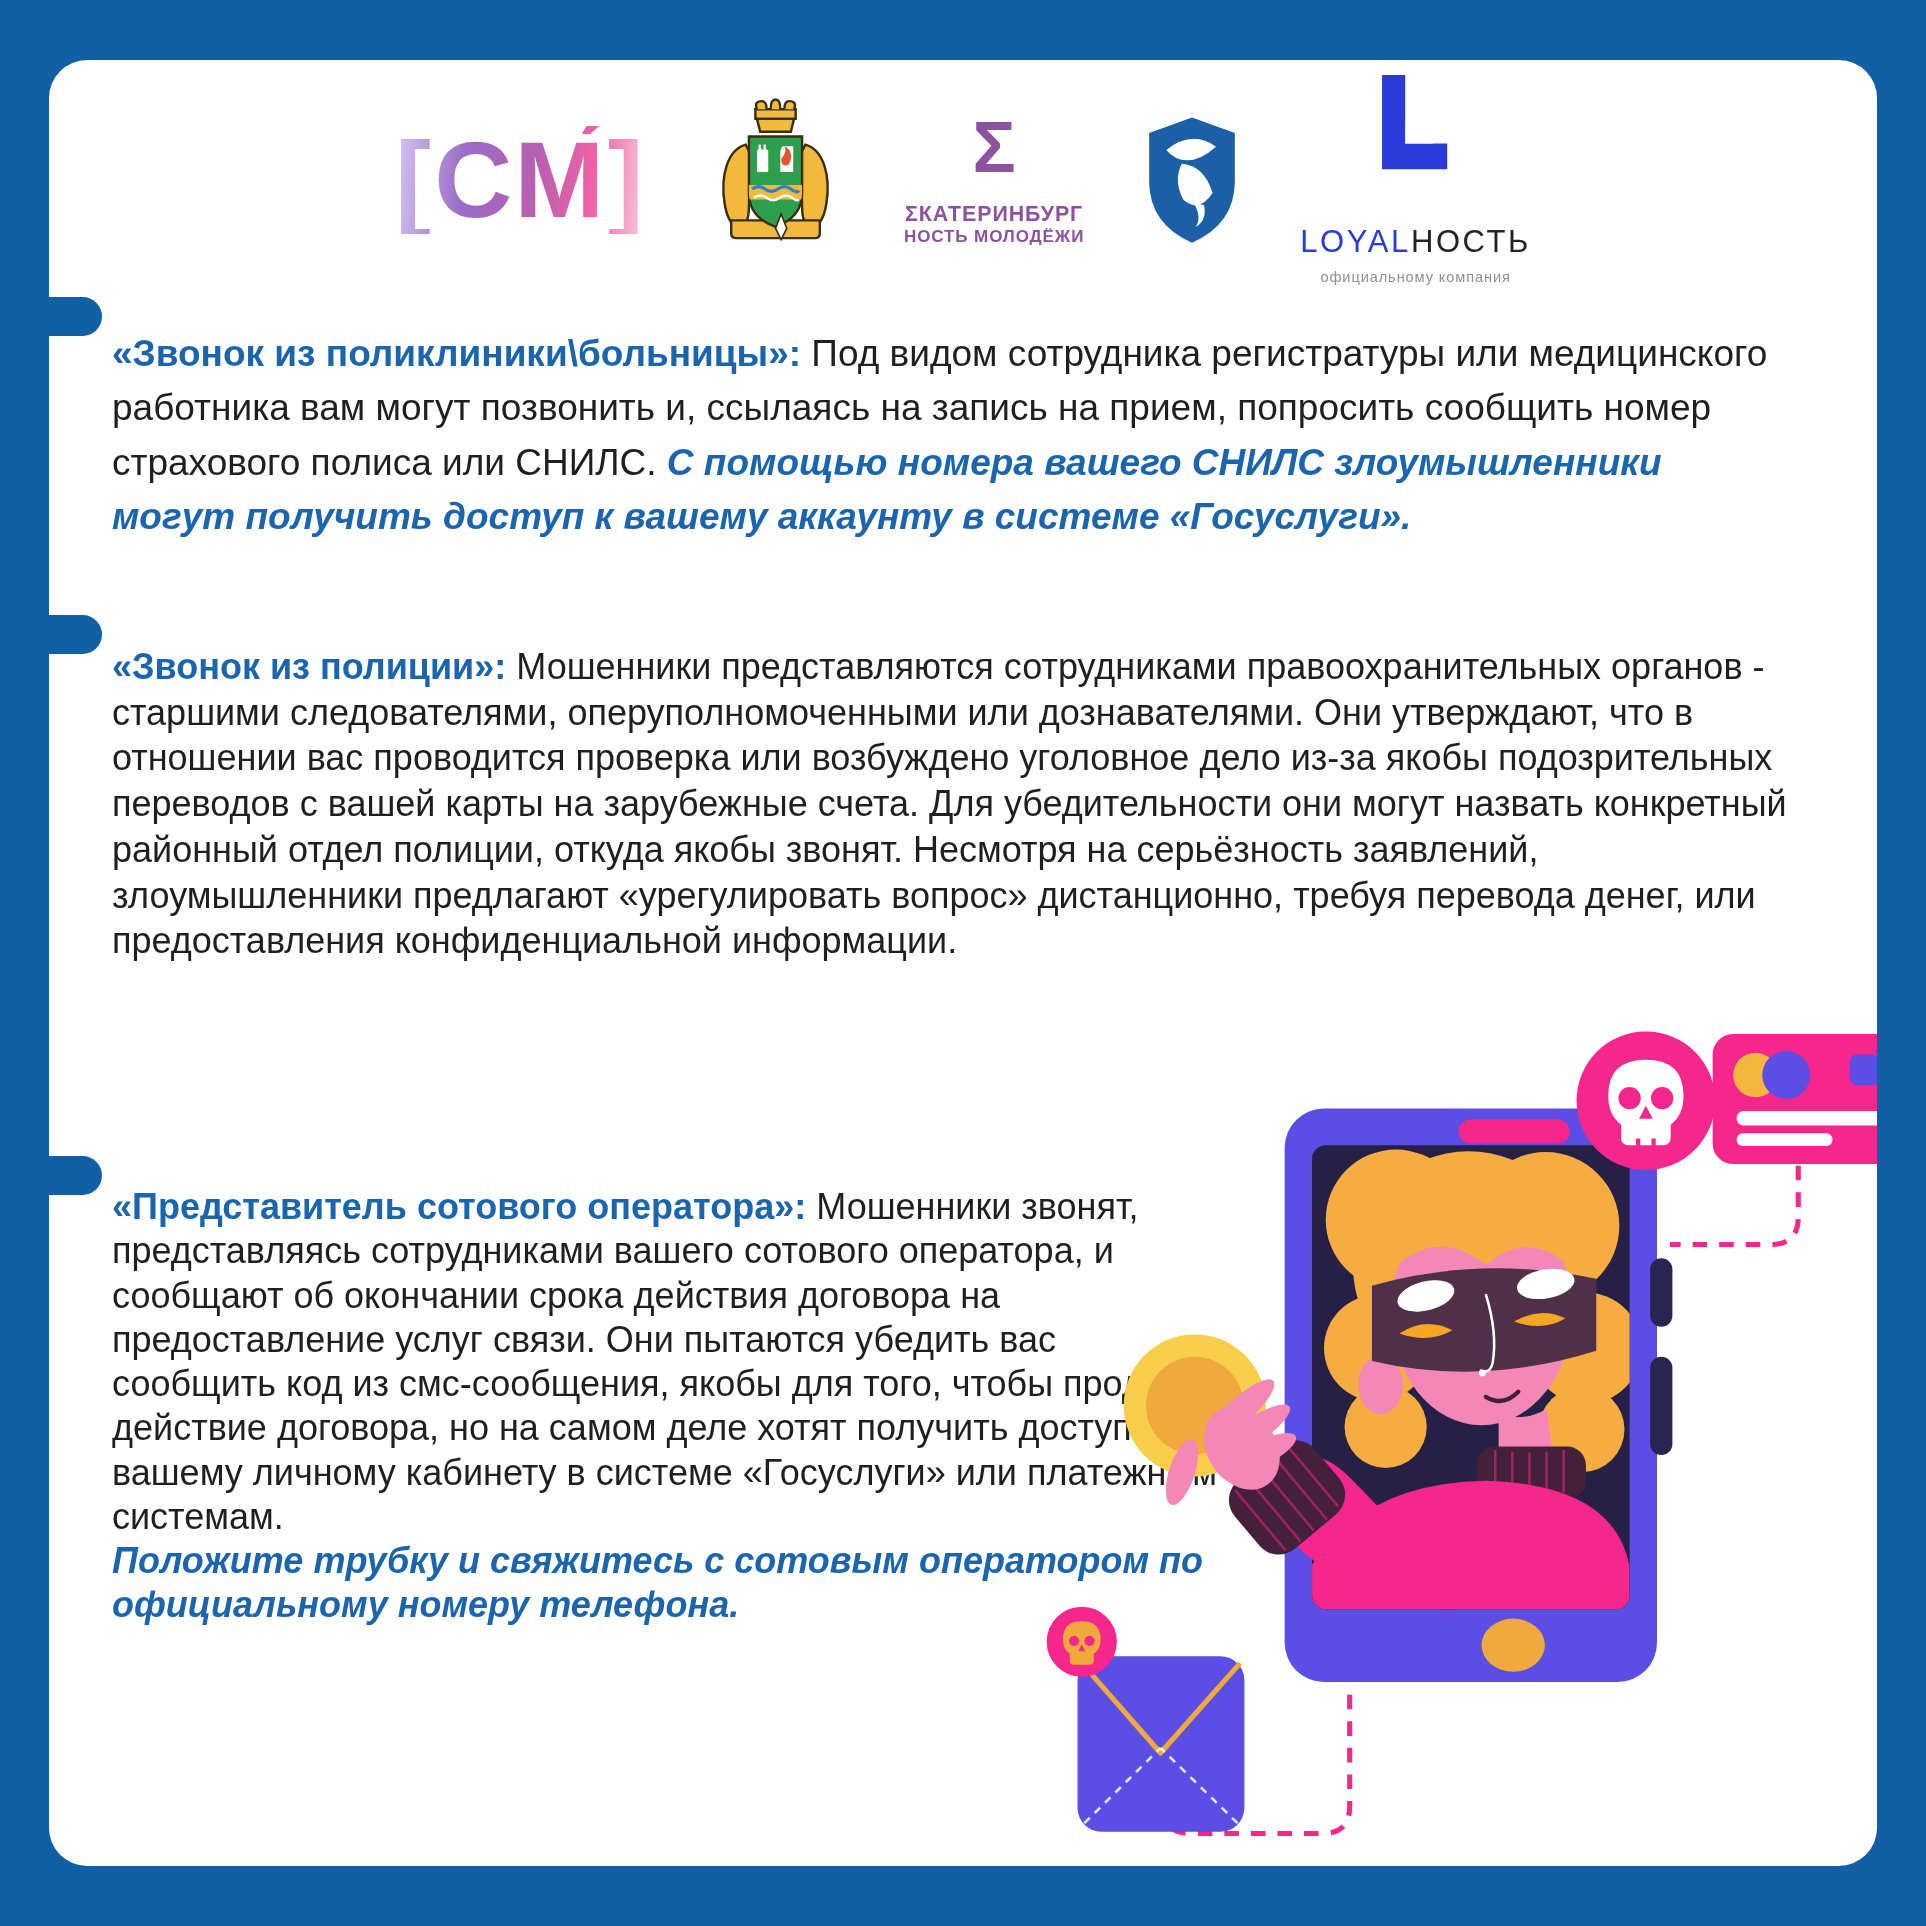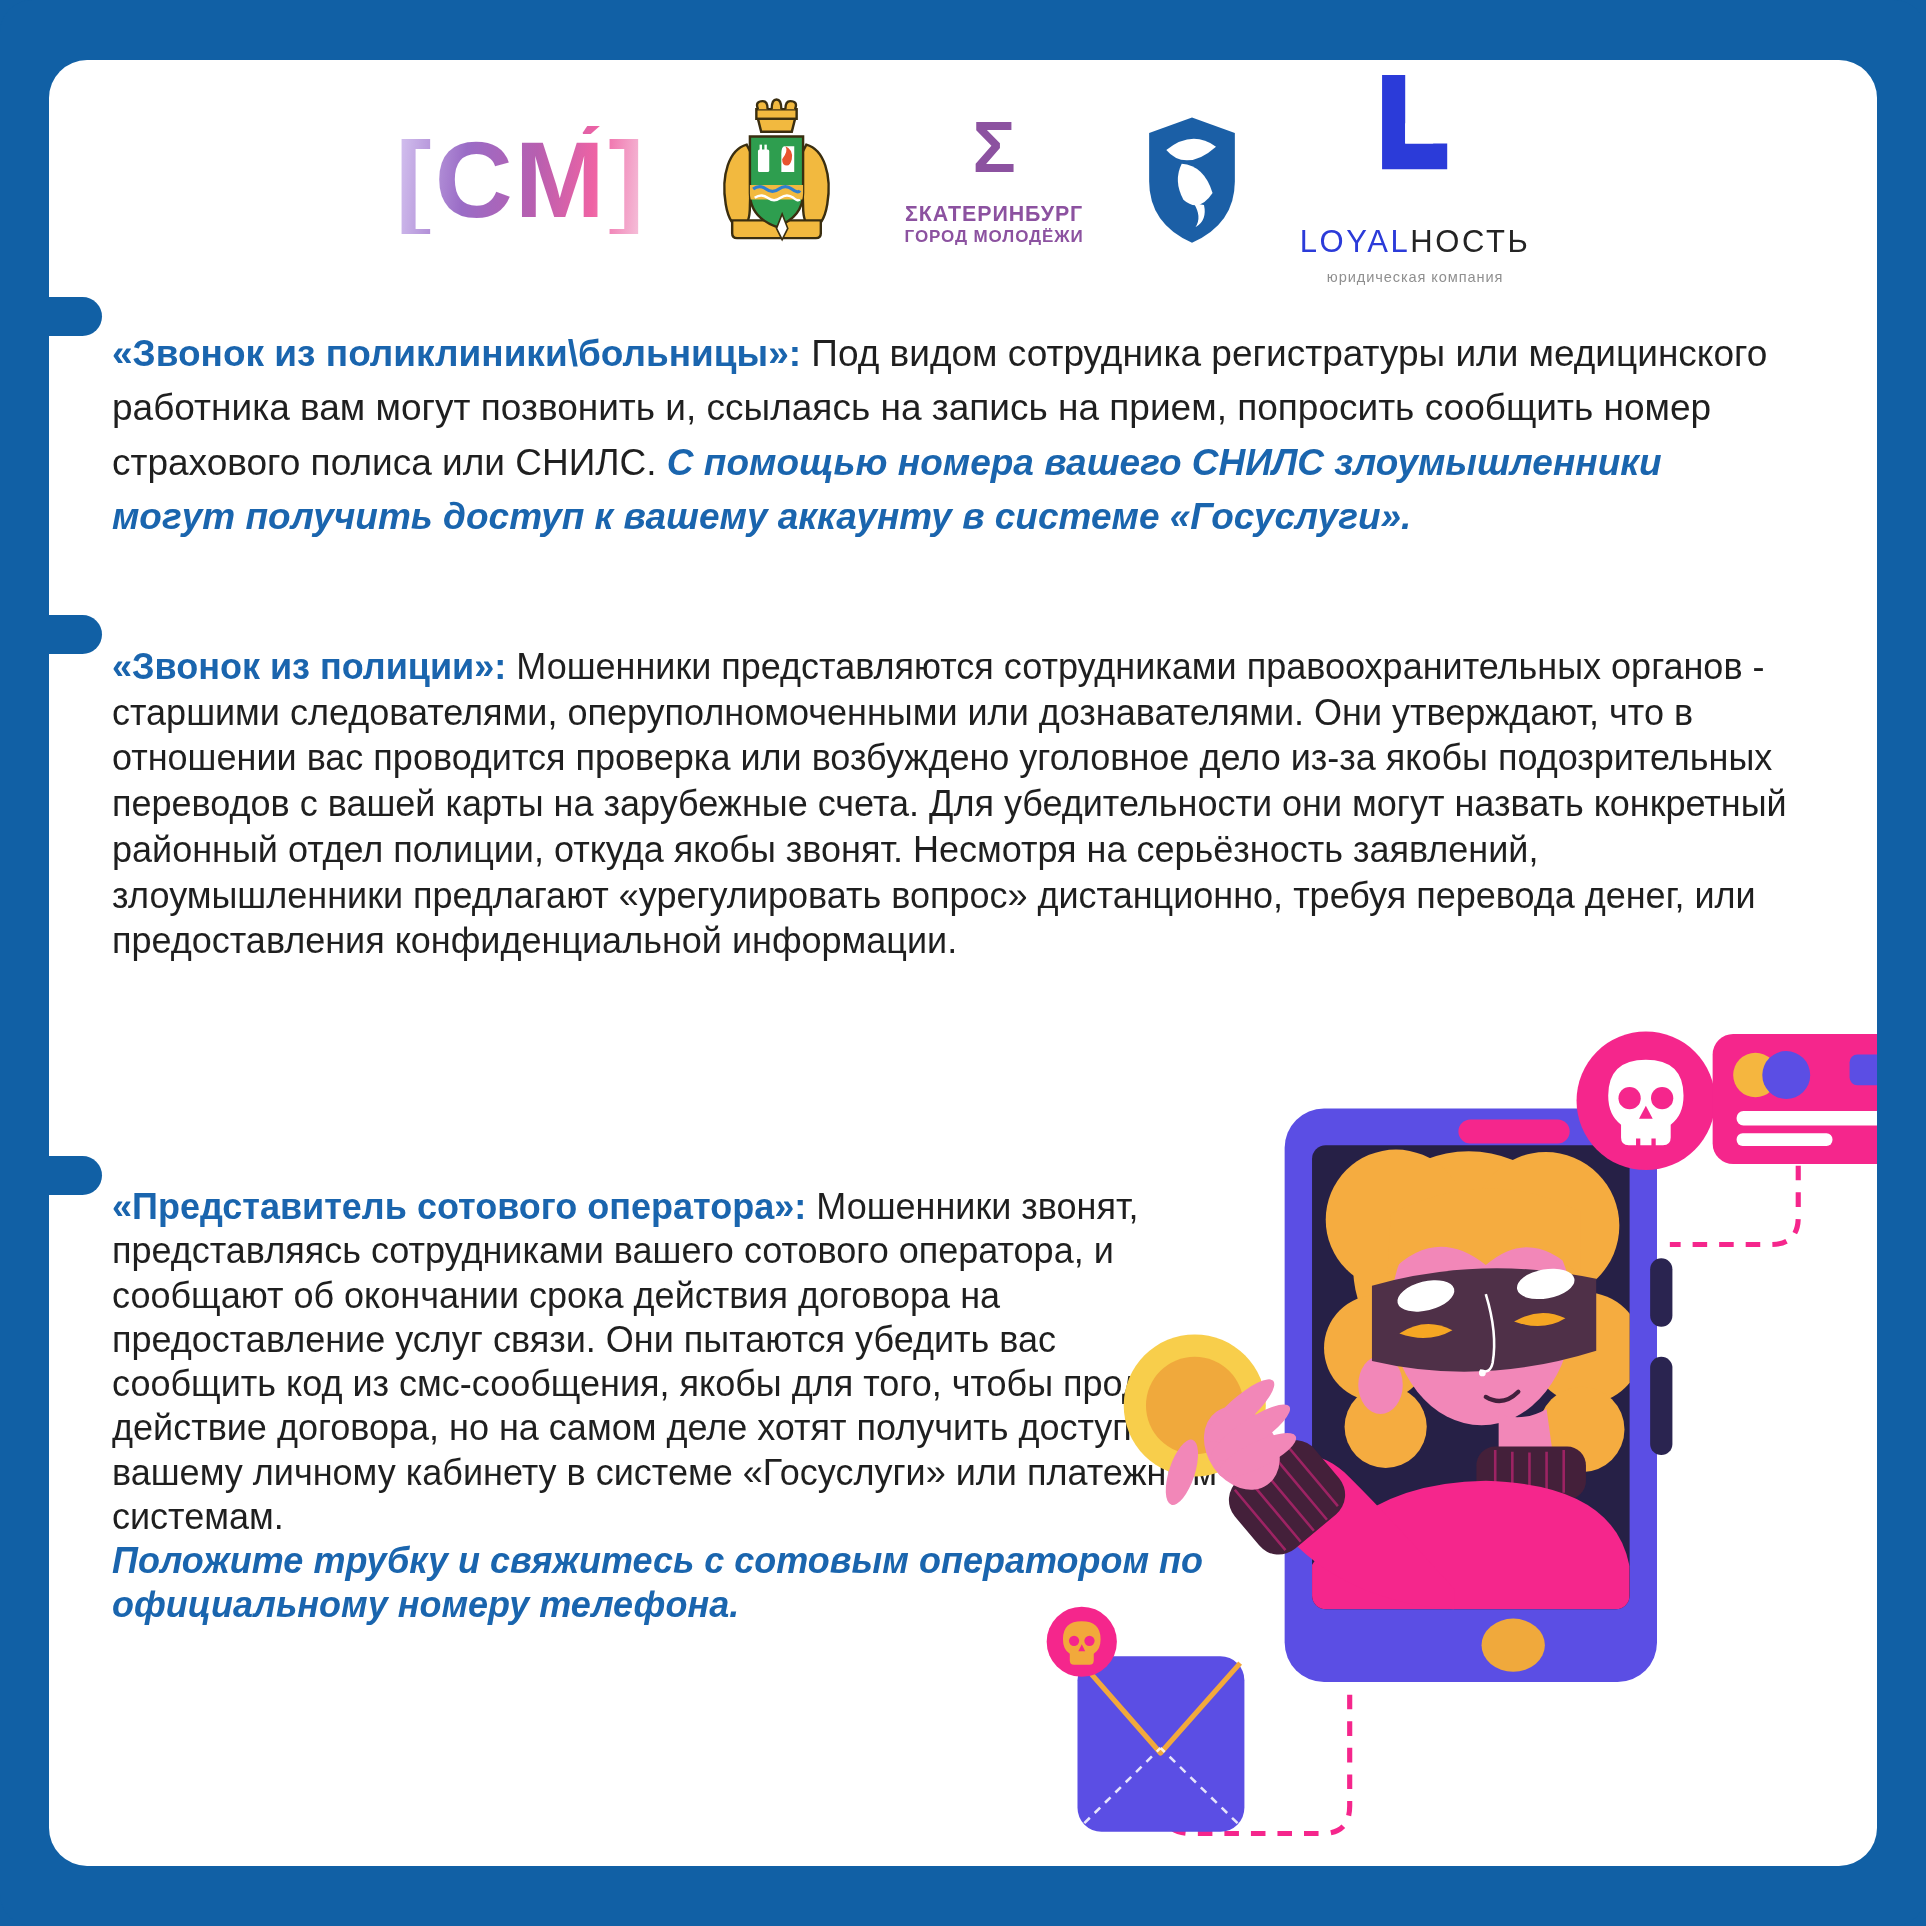--- a/index.html
+++ b/index.html
@@ -71,21 +71,21 @@
             <rect x="70" y="58" width="3" height="8"></rect>
           <path d="M95 60 h12 v32 h-16 v-22 q0 -10 4 -10 Z"></path>
         </g>
         <path d="M92 76 q8 -10 4 -16 q10 4 8 16 q-2 8 -6 8 q-6 0 -6 -8 Z" fill="#E8542F"></path>
         <path d="M85 162 l7 14 l7 -14 l-7 -18 Z" fill="#ffffff" stroke="#3a2e10" stroke-width="2"></path>
       </svg>
 
       <div class="logo-ekb">
         <div class="sigma">Σ</div>
         <div class="ekb-l1">ΣКАТЕРИНБУРГ</div>
-        <div class="ekb-l2">ГОРОД МОЛОДЁЖИ</div>
+        <div class="ekb-l2">НОСТЬ МОЛОДЁЖИ</div>
       </div>
 
       <svg width="96" height="133" viewBox="0 0 112 155">
         <path d="M56 4 L106 22 V78 Q106 128 56 150 Q6 128 6 78 V22 Z" fill="#1B5FA6"></path>
         <g fill="#ffffff">
           <path d="M26 42 Q56 18 84 38 Q66 54 50 54 Q36 54 26 42 Z"></path>
           <path d="M44 58 Q70 60 80 92 Q64 116 46 100 Q34 78 44 58 Z"></path>
           <path d="M58 104 q10 16 2 28 q14 -8 10 -26 Z"></path>
         </g>
       </svg>
@@ -93,21 +93,21 @@
 
       <div class="logo-loyal">
         <svg width="67" height="96" viewBox="0 0 78 112">
           <polygon points="0,0 27,0 27,80 76,80 76,110 0,110" fill="#2B3BD9"></polygon>
           <polygon points="27,80 76,80 52,56" fill="#ffffff" opacity="0"></polygon>
           <polygon points="27,80 60,80 27,56" fill="#ffffff"></polygon>
         </svg>
         <div class="loyal-word">
           <span>LOYAL</span><span class="dark">НОСТЬ</span>
         </div>
-        <div class="loyal-sub">юридическая компания</div>
+        <div class="loyal-sub">официальному компания</div>
       </div>
     </header>
 
     <section class="block s1">
       <div class="bullet"></div>
       <p class="text">
         <span class="ttl">«Звонок из поликлиники\больницы»:</span>
         <span>Под видом сотрудника регистратуры или медицинского работника вам могут позвонить и, ссылаясь на запись на прием, попросить сообщить номер страхового полиса или СНИЛС.</span>
         <span class="hl">С помощью номера вашего СНИЛС злоумышленники могут получить доступ к вашему аккаунту в системе «Госуслуги».</span>
       </p>

